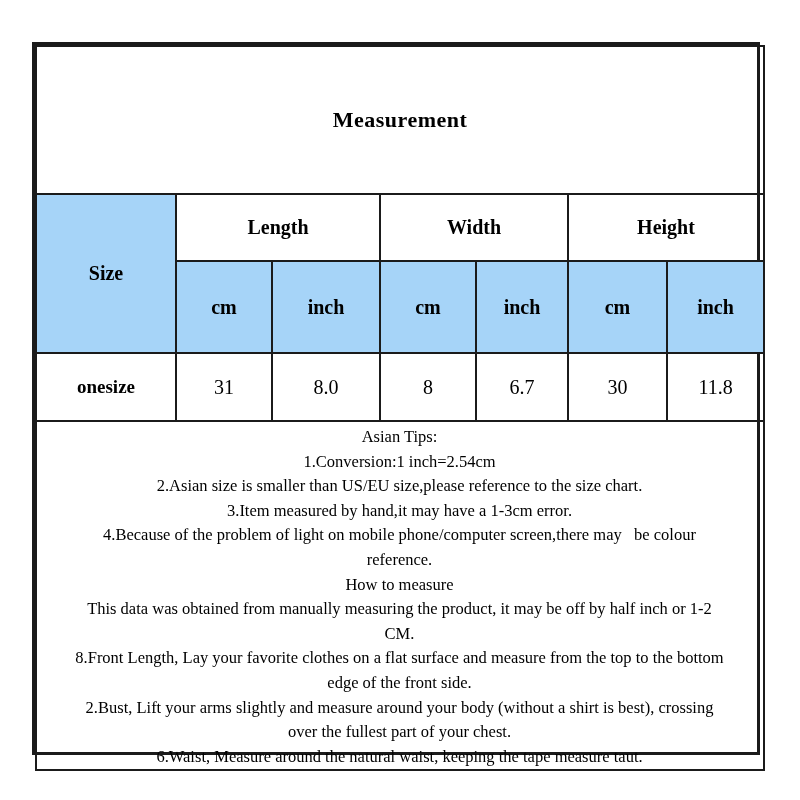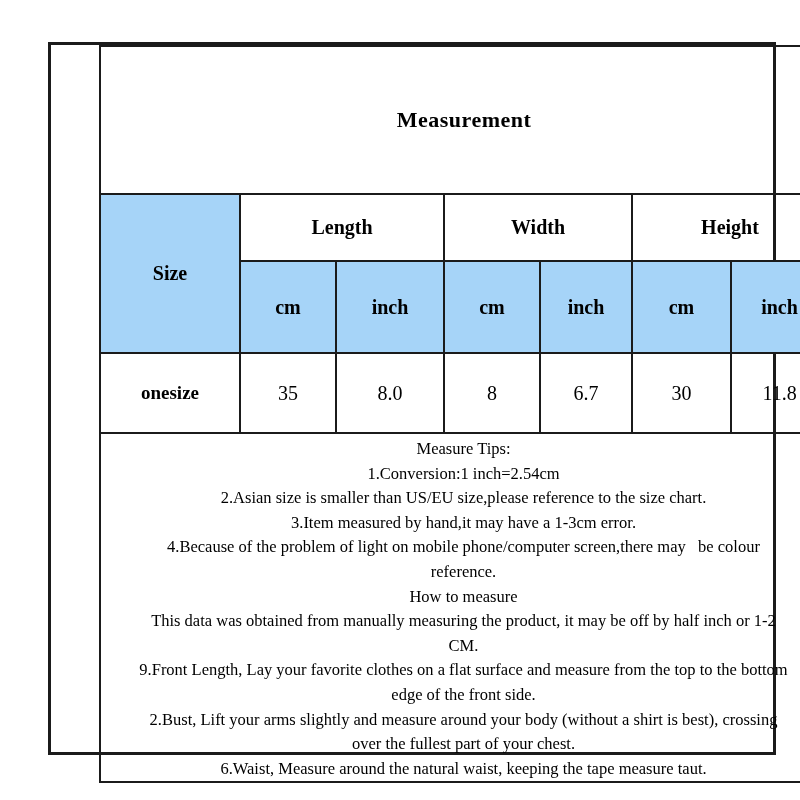--- a/index.html
+++ b/index.html
@@ -6,41 +6,41 @@
     --blue:#A6D4F8;
     --border:#1b1b1b;
     --bg:#ffffff;
     --text:#000000;
   }
   *{margin:0;padding:0;box-sizing:border-box;}
   html,body{width:800px;height:800px;background:var(--bg);
     font-family:"Liberation Serif","DejaVu Serif",serif;color:var(--text);}
   .canvas{position:relative;width:800px;height:800px;background:var(--bg);}
   .chart-frame{
-    position:absolute;left:48px;top:42px;width:728px;height:713px;
-    border:3px solid var(--border);background:var(--bg);padding-left:48px;
+    position:absolute;left:32px;top:42px;width:728px;height:713px;
+    border:3px solid var(--border);background:var(--bg);
   }
   table.size-chart{
     width:100%;height:100%;
     border-collapse:collapse;table-layout:fixed;
   }
   table.size-chart td{
     border:2px solid var(--border);
     text-align:center;vertical-align:middle;
     overflow:hidden;
   }
   td.title-cell{
     height:148px;
     font-size:22px;font-weight:bold;letter-spacing:0.5px;
   }
   td.blue{background:var(--blue);}
   td.group-cell{height:67px;font-size:20px;font-weight:bold;}
   td.size-cell{font-size:20px;font-weight:bold;}
   td.unit-cell{height:92px;font-size:20px;font-weight:bold;}
-  td.val-cell{height:80px;font-size:20px;font-weight:normal;}
+  td.val-cell{height:68px;font-size:20px;font-weight:normal;}
   td.row-label{font-size:19px;font-weight:bold;}
   td.tips-cell{
     text-align:left;vertical-align:top;
     padding:3px 5px 0 4px;
   }
   .tips-line{
     font-size:16.5px;line-height:24.6px;
     white-space:pre-wrap;
   }
 </style>
@@ -72,39 +72,39 @@
         <tr>
           <td class="unit-cell blue">cm</td>
           <td class="unit-cell blue">inch</td>
           <td class="unit-cell blue">cm</td>
           <td class="unit-cell blue">inch</td>
           <td class="unit-cell blue">cm</td>
           <td class="unit-cell blue">inch</td>
         </tr>
         <tr>
           <td class="val-cell row-label">onesize</td>
-          <td class="val-cell">35</td>
+          <td class="val-cell">31</td>
           <td class="val-cell">8.0</td>
           <td class="val-cell">8</td>
           <td class="val-cell">6.7</td>
           <td class="val-cell">30</td>
           <td class="val-cell">11.8</td>
         </tr>
         <tr>
           <td class="tips-cell" colspan="7">
-            <div class="tips-line">Measure Tips:</div>
+            <div class="tips-line">Asian Tips:</div>
             <div class="tips-line">1.Conversion:1 inch=2.54cm</div>
             <div class="tips-line">2.Asian size is smaller than US/EU size,please reference to the size chart.</div>
             <div class="tips-line">3.Item measured by hand,it may have a 1-3cm error.</div>
             <div class="tips-line">4.Because of the problem of light on mobile phone/computer screen,there may   be colour</div>
             <div class="tips-line">reference.</div>
             <div class="tips-line">How to measure</div>
             <div class="tips-line">This data was obtained from manually measuring the product, it may be off by half inch or 1-2</div>
             <div class="tips-line">CM.</div>
-            <div class="tips-line">9.Front Length, Lay your favorite clothes on a flat surface and measure from the top to the bottom</div>
+            <div class="tips-line">8.Front Length, Lay your favorite clothes on a flat surface and measure from the top to the bottom</div>
             <div class="tips-line">edge of the front side.</div>
             <div class="tips-line">2.Bust, Lift your arms slightly and measure around your body (without a shirt is best), crossing</div>
             <div class="tips-line">over the fullest part of your chest.</div>
             <div class="tips-line">6.Waist, Measure around the natural waist, keeping the tape measure taut.</div>
           </td>
         </tr>
       </tbody>
     </table>
   </div>
 </div>

